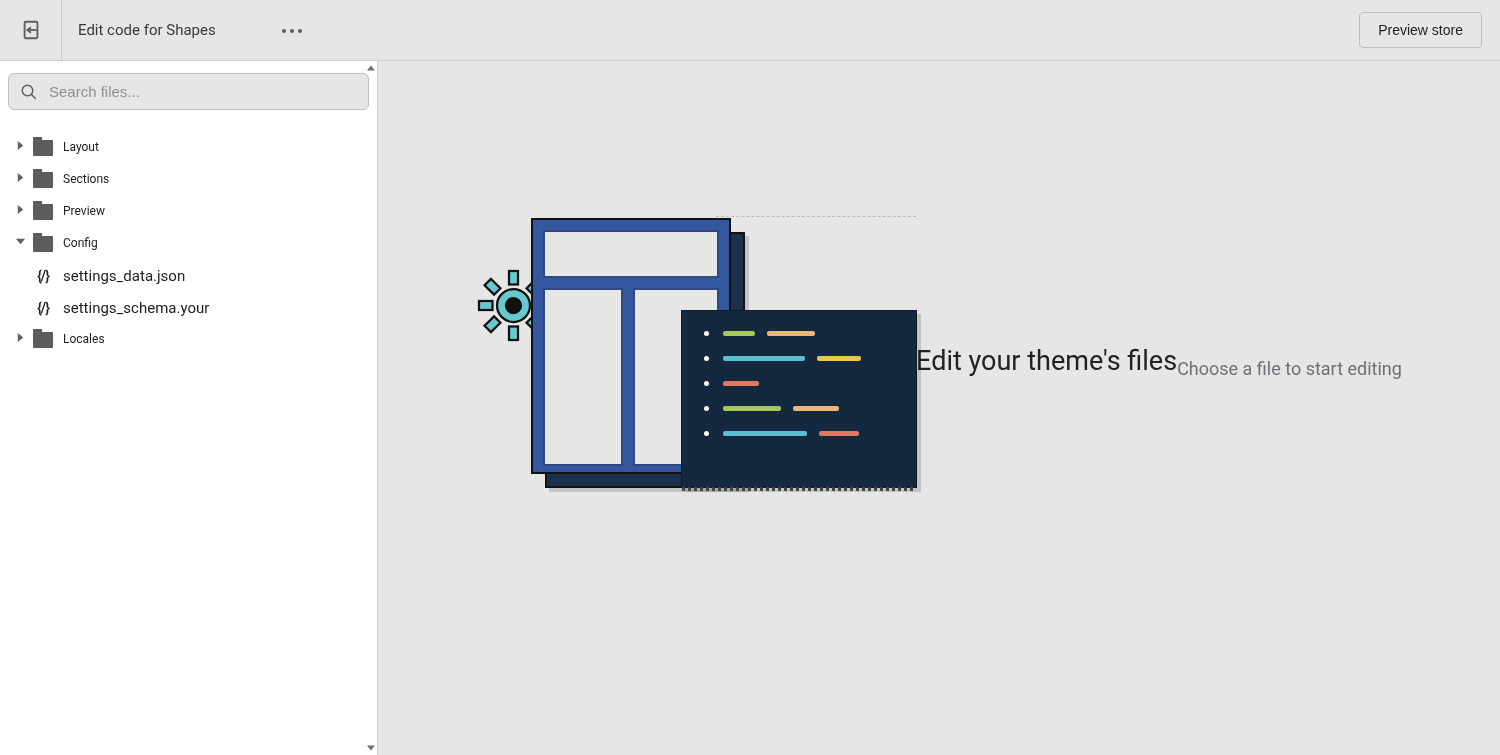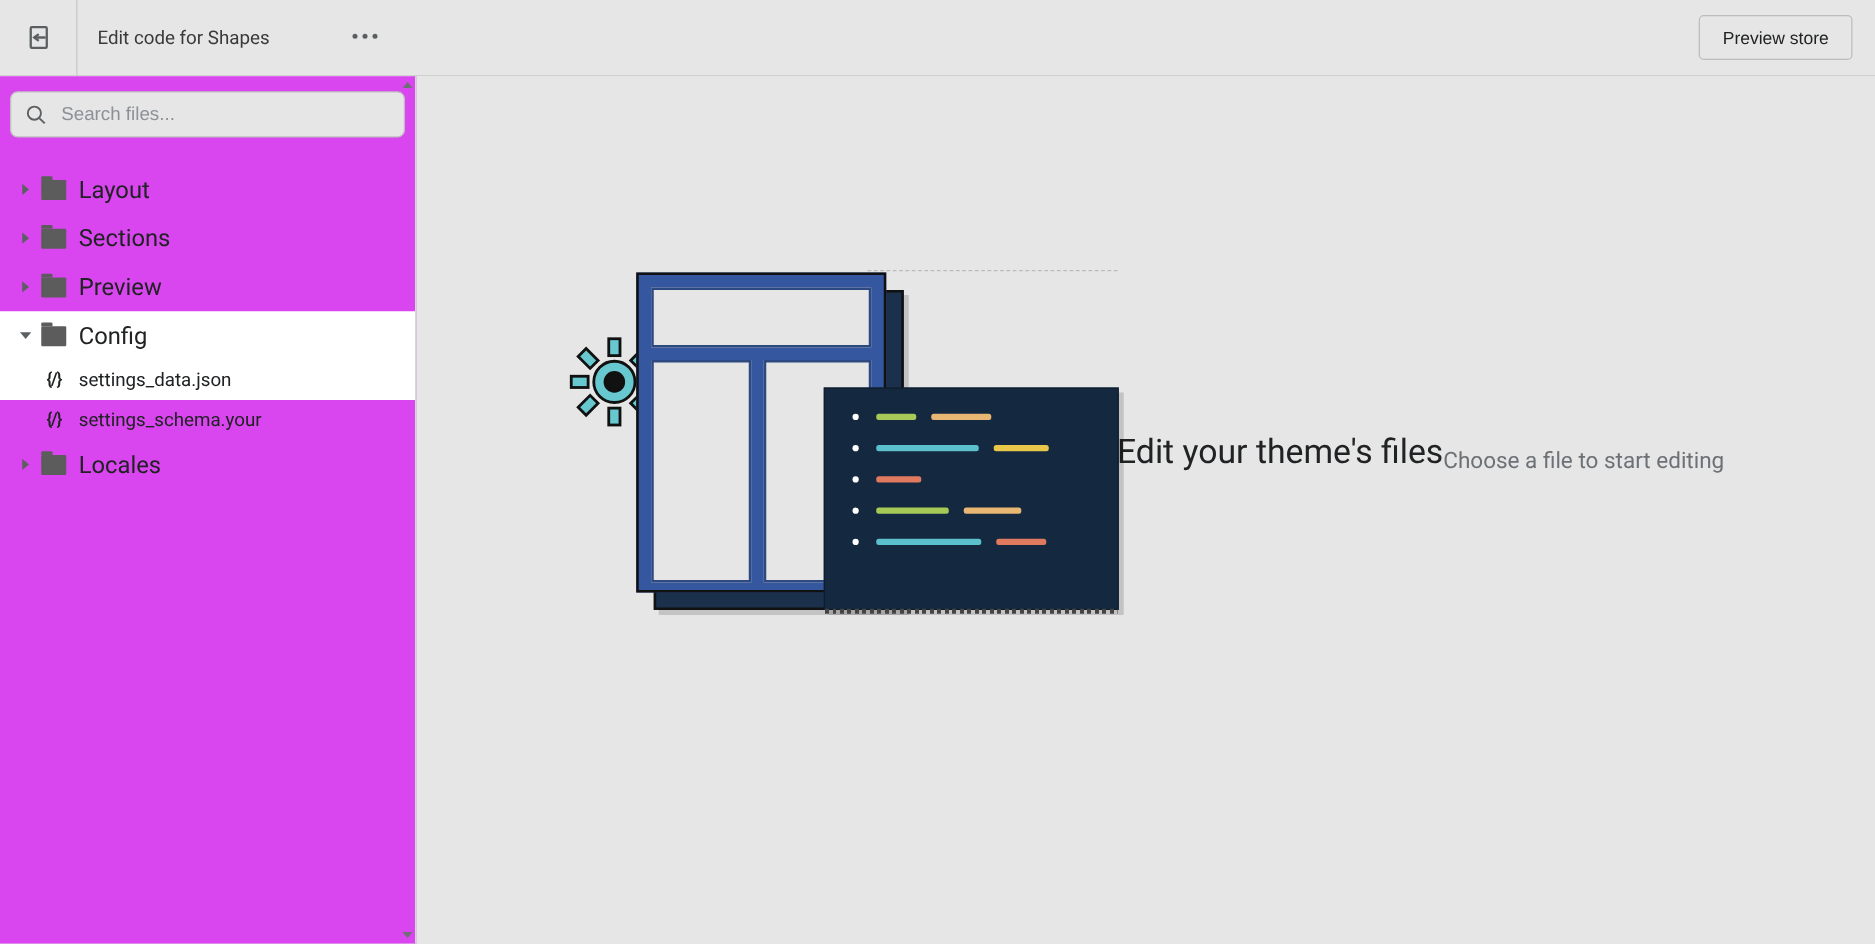--- a/index.html
+++ b/index.html
@@ -33,21 +33,21 @@
       border-right: 1px solid #c8c8c8;
       cursor: pointer;
     }
     .back-btn svg { width: 22px; height: 22px; stroke: #5c5f62; stroke-width: 2; fill: none; }
     .title {
       padding-left: 16px;
       font-size: 15px;
       color: #3a3a3a;
       flex: 1;
       display: flex;
-      align-items: flex-start;
+      align-items: flex-end;
       gap: 60px;
     }
     .dots {
       display: inline-flex;
       gap: 4px;
       cursor: pointer;
       padding: 6px;
     }
     .dots span {
       width: 4px;
@@ -68,22 +68,22 @@
     }
 
     
     .body-wrap {
       display: flex;
       height: calc(100% - 61px);
     }
 
     
     .sidebar {
-      width: 333px;
-      background: #d946ef;
+      width: 378px;
+      background: #ffffff;
       position: relative;
       border-right: 1px solid #d6d6d6;
       padding-top: 12px;
     }
     .scrollbar-track {
       position: absolute;
       right: -1px;
       top: 0;
       bottom: 0;
       width: 14px;
@@ -126,23 +126,22 @@
 
     .tree {
       list-style: none;
       padding-top: 16px;
     }
     .tree li {
       cursor: pointer;
     }
     .folder {
       display: flex;
-      align-items: center;
       padding: 8px 10px 8px 15px;
-      font-size: 19px;
+      font-size: 12px;
     }
     .folder.highlight {
       background: #fff;
     }
     .caret {
       width: 11px;
       height: 11px;
       margin-right: 7px;
       display: flex;
       align-items: center;

